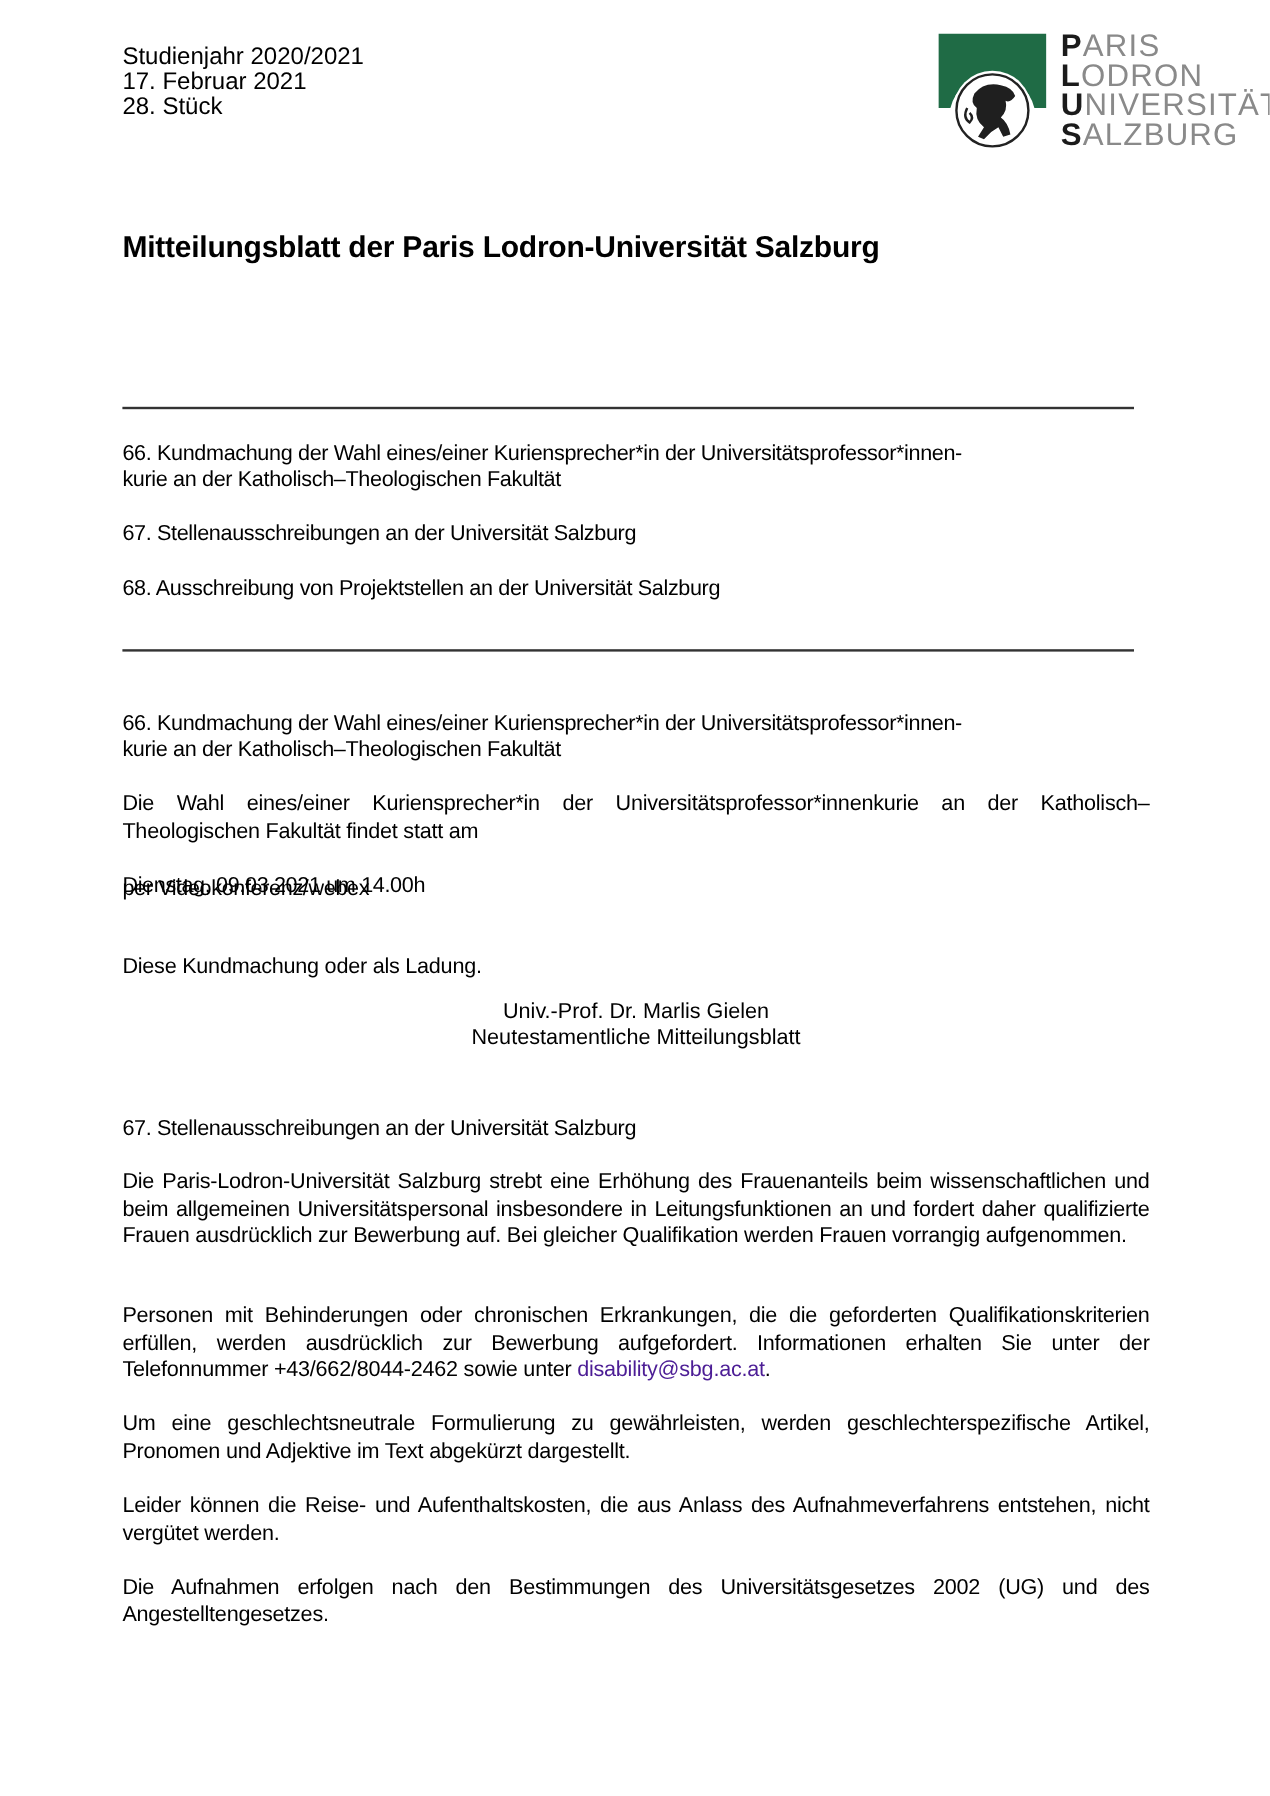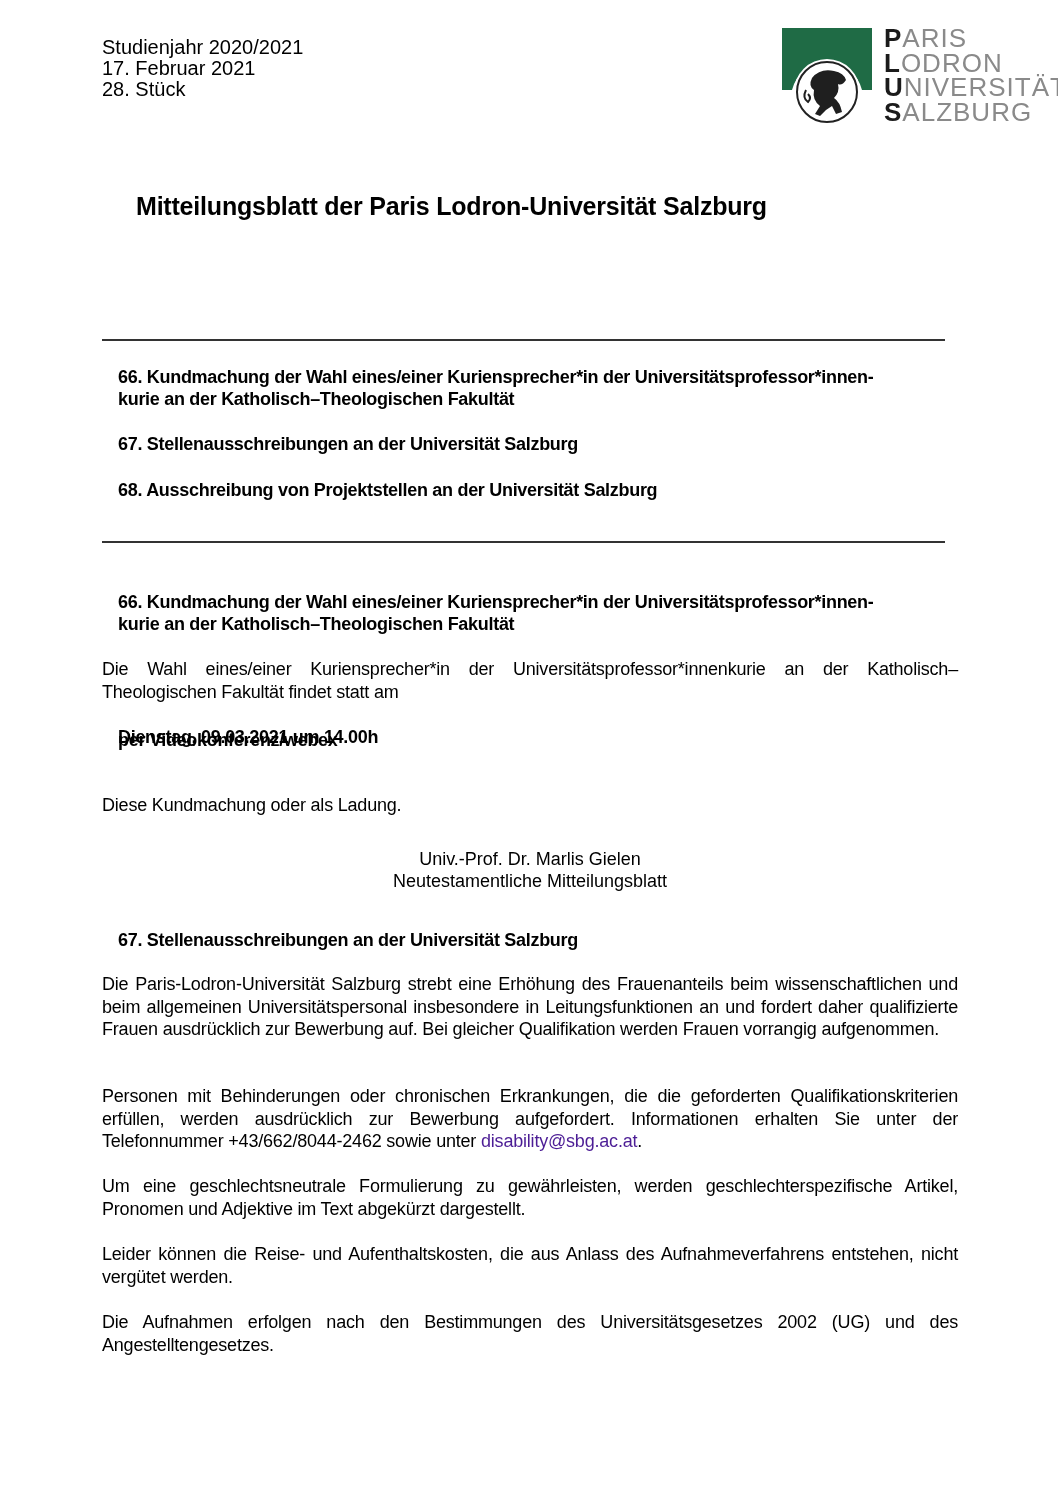--- a/index.html
+++ b/index.html
@@ -6,23 +6,23 @@
   body {
     width: 1058px; height: 1497px; position: relative; overflow: hidden;
     font-family: "Liberation Sans", sans-serif; color: #000;
   }
   .abs { position: absolute; }
   .meta { left: 102px; top: 37px; font-size: 20px; line-height: 21px; }
   .logo { left: 782px; top: 28px; width: 255px; height: 100px; }
   .logo-mark { position: absolute; left: 0; top: 0; width: 90px; height: 100px; }
   .logo-text { position: absolute; left: 102px; top: -2px; font-size: 26px; line-height: 24.5px; color: #8a8a8a; letter-spacing: 1px; }
   .logo-text b { color: #1b1b1b; }
-  .title { left: 102px; top: 192px; font-size: 25px; font-weight: bold; letter-spacing: -0.2px; margin-left: 34px; }
+  .title { left: 102px; top: 192px; font-size: 25px; font-weight: bold; letter-spacing: -0.2px; }
   .rule { left: 102px; width: 843px; height: 2px; background: #333; }
-  .h { left: 102px; width: 856px; font-size: 18px; font-weight: bold; line-height: 22px; letter-spacing: -0.3px; margin-left: 16px; }
+  .h { left: 102px; width: 856px; font-size: 18px; font-weight: normal; line-height: 22px; letter-spacing: -0.3px; }
   .p { left: 102px; width: 856px; font-size: 18px; line-height: 22.5px; text-align: justify; letter-spacing: -0.2px; }
   .center { left: 250px; width: 560px; font-size: 18px; line-height: 22px; text-align: center; }
   a.mail { color: #4c1d95; }
 </style>
 </head>
 <body>
 
 <div class="abs meta">
   <div>Studienjahr 2020/2021</div>
   <div>17. Februar 2021</div>
@@ -59,21 +59,21 @@
 <div class="abs rule" style="top:541px"></div>
 
 <div class="abs h" style="top:591px">
   <div>66. Kundmachung der Wahl eines/einer Kuriensprecher*in der Universitätsprofessor*innen-</div>
   <div>kurie an der Katholisch–Theologischen Fakultät</div>
 </div>
 <div class="abs p" style="top:658px">Die Wahl eines/einer Kuriensprecher*in der Universitätsprofessor*innenkurie an der Katholisch–Theologischen Fakultät findet statt am</div>
 <div class="abs h" style="top:726px">Dienstag, 09.03.2021 um 14.00h</div>
 <div class="abs h" style="top:729px">per Videokonferenz/webex</div>
 <div class="abs p" style="top:794px">Diese Kundmachung oder als Ladung.</div>
-<div class="abs center" style="top:848px">
+<div class="abs center" style="top:831px">
   <div>Univ.-Prof. Dr. Marlis Gielen</div>
   <div>Neutestamentliche Mitteilungsblatt</div>
 </div>
 
 <div class="abs h" style="top:929px">67. Stellenausschreibungen an der Universität Salzburg</div>
 <div class="abs p" style="top:973px">Die Paris-Lodron-Universität Salzburg strebt eine Erhöhung des Frauenanteils beim wissenschaftlichen und beim allgemeinen Universitätspersonal insbesondere in Leitungsfunktionen an und fordert daher qualifizierte Frauen ausdrücklich zur Bewerbung auf. Bei gleicher Qualifikation werden Frauen vorrangig aufgenommen.</div>
 <div class="abs p" style="top:1085px"><span>Personen mit Behinderungen oder chronischen Erkrankungen, die die geforderten Qualifikationskriterien erfüllen, werden ausdrücklich zur Bewerbung aufgefordert. Informationen erhalten Sie unter der Telefonnummer +43/662/8044-2462 sowie unter </span><a class="mail">disability@sbg.ac.at</a><span>.</span></div>
 <div class="abs p" style="top:1175px">Um eine geschlechtsneutrale Formulierung zu gewährleisten, werden geschlechterspezifische Artikel, Pronomen und Adjektive im Text abgekürzt dargestellt.</div>
 <div class="abs p" style="top:1243px">Leider können die Reise- und Aufenthaltskosten, die aus Anlass des Aufnahmeverfahrens entstehen, nicht vergütet werden.</div>
 <div class="abs p" style="top:1311px">Die Aufnahmen erfolgen nach den Bestimmungen des Universitätsgesetzes 2002 (UG) und des Angestelltengesetzes.</div>

